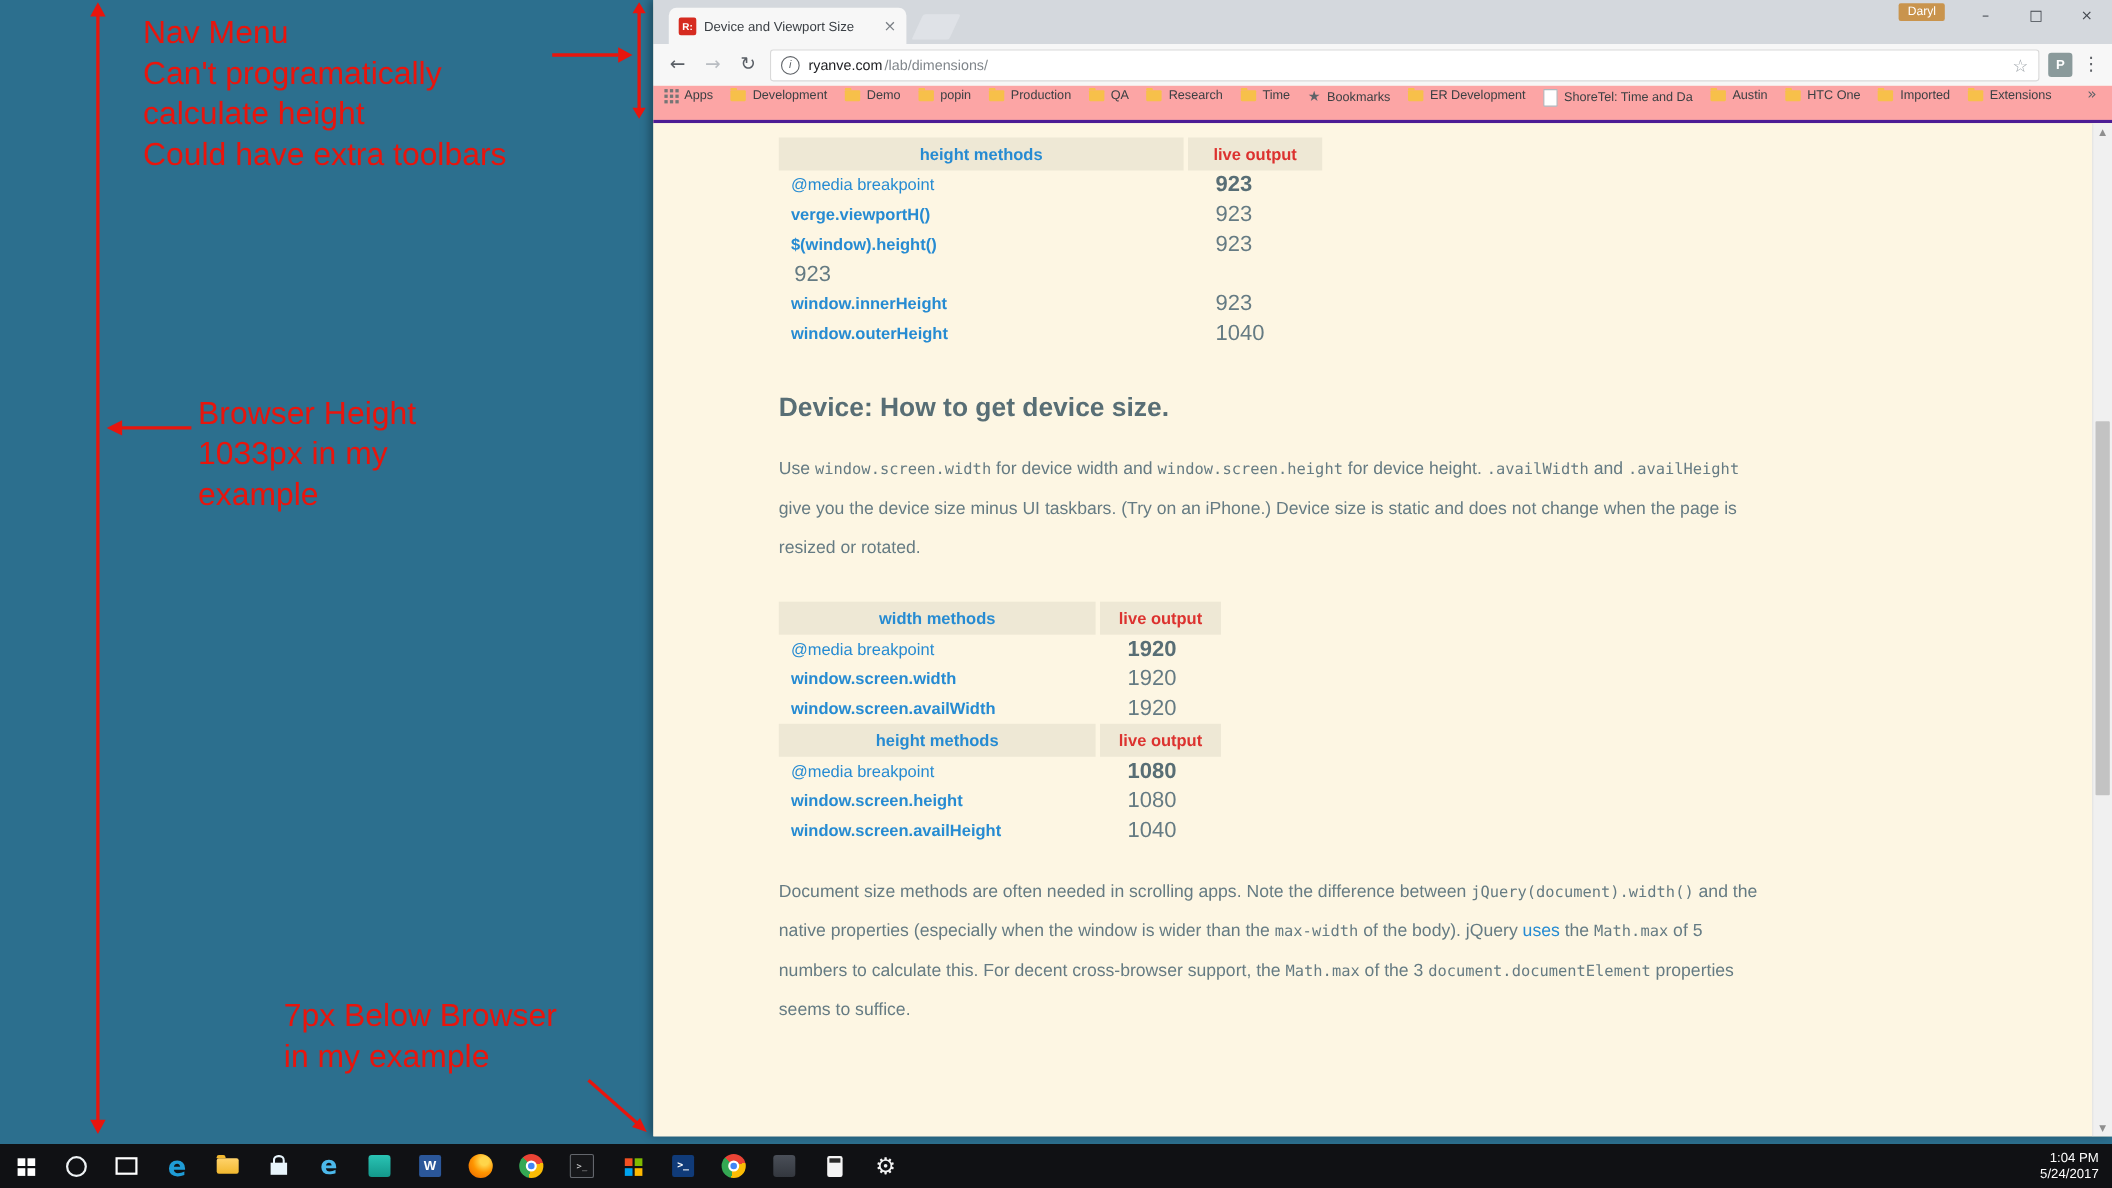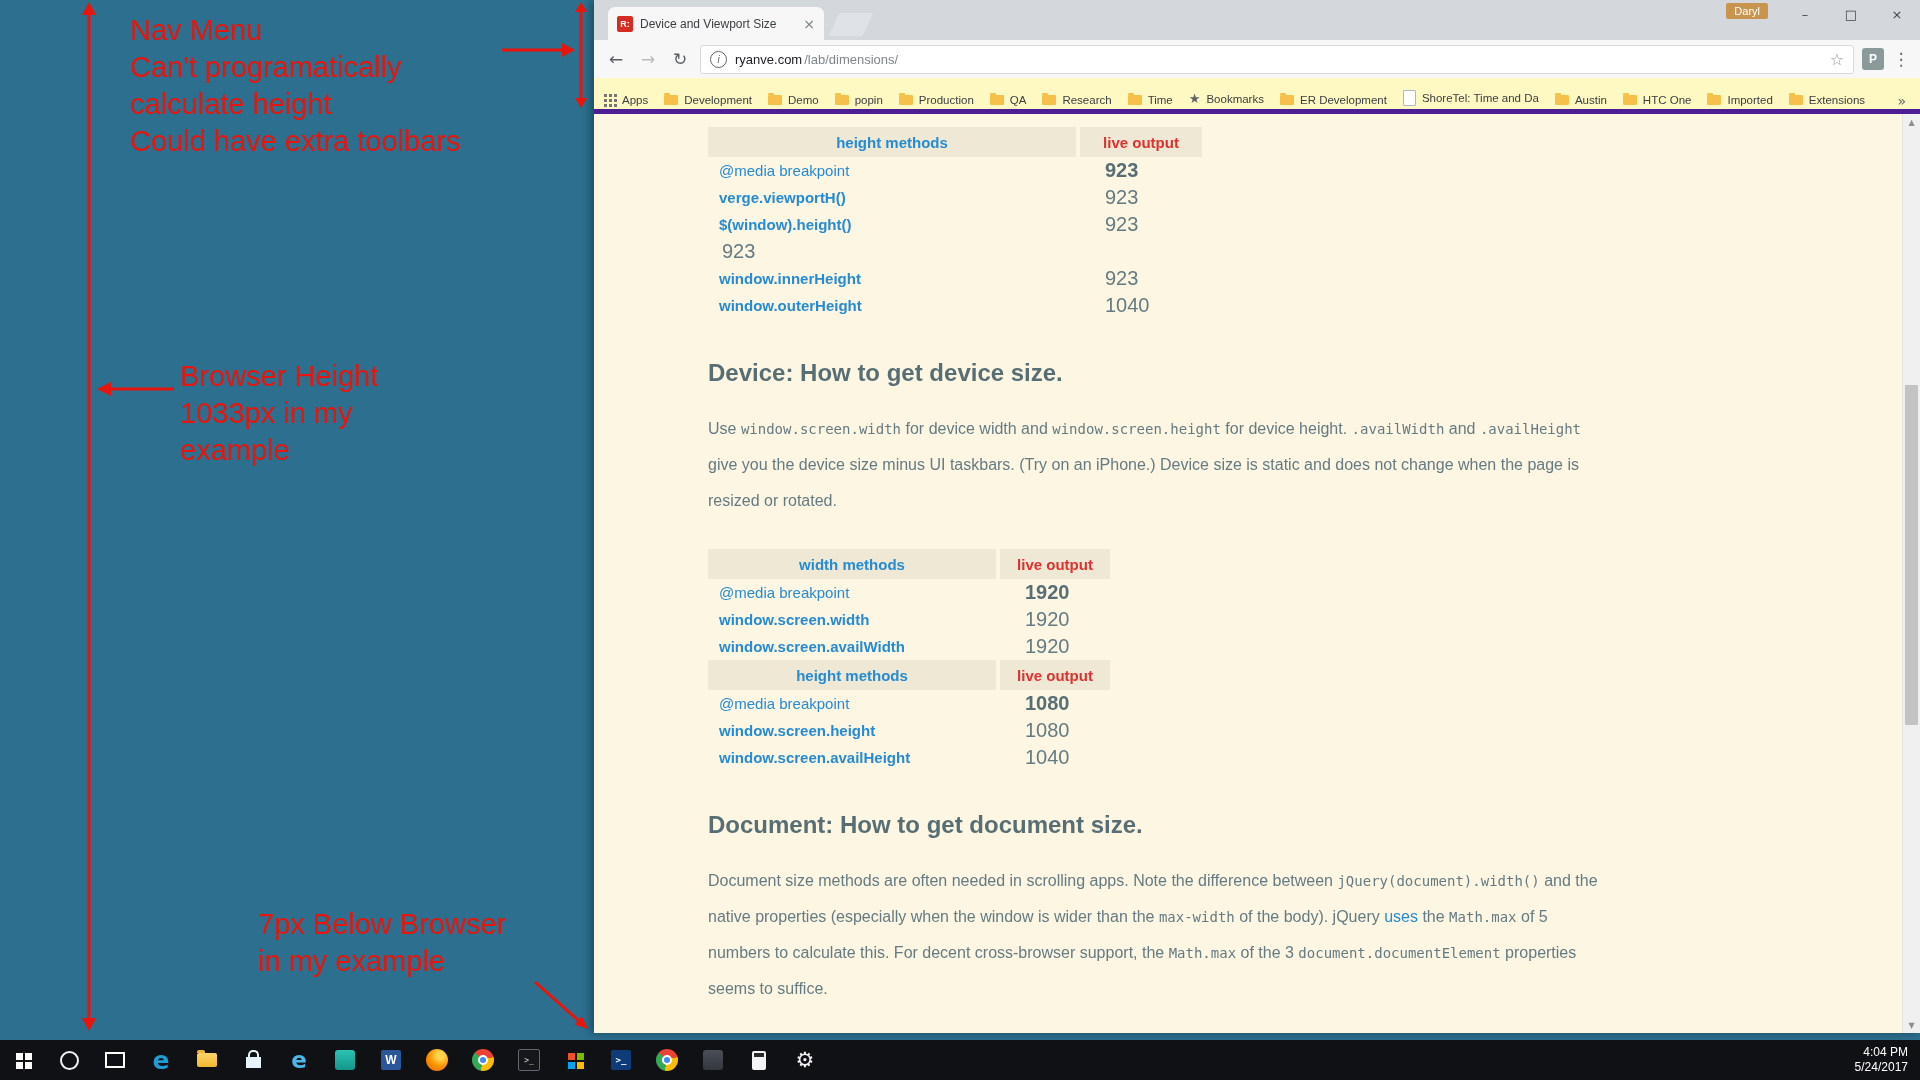--- a/index.html
+++ b/index.html
@@ -35,21 +35,21 @@
            display:flex;align-items:center;padding:0 9px;gap:8px}
   .info-ic{width:15px;height:15px;border:1.5px solid #5f6368;border-radius:50%;color:#5f6368;
            font-size:10px;font-style:italic;display:flex;align-items:center;justify-content:center;flex:0 0 15px}
   .url-host{font-size:13px;color:#202124}
   .url-path{font-size:13px;color:#80868b}
   .star-ic{margin-left:auto;font-size:16px;color:#9aa0a6}
   .ext-badge{width:22px;height:22px;background:#8a9a9b;border-radius:3px;color:#fff;font-size:12px;
              font-weight:bold;display:flex;align-items:center;justify-content:center}
   .menu-ic{font-size:17px;color:#5f6368;width:18px;text-align:center}
 
-  .bookmarks{height:31px;background:#fef9c3;border-bottom:5px solid #4c1d95;display:flex;align-items:flex-end;
+  .bookmarks{height:31px;background:#fca5a5;border-bottom:3px solid #4c1d95;display:flex;align-items:flex-start;
              padding:0 8px;gap:2px;overflow:hidden;flex:0 0 31px}
   .bm{display:flex;align-items:center;gap:6px;padding:3px 7px;font-size:11.5px;color:#3c4043;white-space:nowrap}
   .folder-ic{width:14px;height:10px;background:#f7c04a;border-radius:1px;position:relative;flex:0 0 14px}
   .folder-ic::before{content:"";position:absolute;top:-2px;left:0;width:6px;height:2px;background:#f7c04a;
                      border-radius:1px 1px 0 0}
   .grid-ic{width:3px;height:3px;background:#757575;margin:-5px 9px 5px -5px;
            box-shadow:5px 0 #757575,10px 0 #757575,0 5px #757575,5px 5px #757575,10px 5px #757575,
                       0 10px #757575,5px 10px #757575,10px 10px #757575}
   .page-ic{width:11px;height:14px;background:#fff;border:1px solid #b0b7bd;border-radius:1px;flex:0 0 11px}
   .bm-star{font-size:13px;color:#5f6368}
@@ -362,21 +362,20 @@
       <div class="srow">
         <div class="cell method">
             <span class="m-link">window.screen.availHeight</span>
           </div>
         <div class="cell value">
             <span class="v">1040</span>
           </div>
       </div>
     </div>
 
-    <h2 class="sol-h2">Document: How to get document size.</h2>
 
     <p class="para"><span>Document size methods are often needed in scrolling apps. Note the difference between </span><span class="code">jQuery(document).width()</span><span> and the native properties (especially when the window is wider than the </span><span class="code">max-width</span><span> of the body). jQuery </span><span class="plink">uses</span><span> the </span><span class="code">Math.max</span><span> of 5 numbers to calculate this. For decent cross-browser support, the </span><span class="code">Math.max</span><span> of the 3 </span><span class="code">document.documentElement</span><span> properties seems to suffice.</span></p>
 
     <div class="scrollbar">
       <div class="sb-arrow sb-up dj">▲</div>
       <div class="sb-thumb"></div>
       <div class="sb-arrow sb-down dj">▼</div>
     </div>
   </div>
 </div>
@@ -430,16 +429,16 @@
   <div class="tb-btn">
       <span class="ic-darkapp"></span>
     </div>
   <div class="tb-btn">
       <span class="ic-calc"></span>
     </div>
   <div class="tb-btn">
       <span class="ic-gear dj">⚙</span>
     </div>
   <div class="clock">
-    <div>4:04 PM</div>
+    <div>1:04 PM</div>
     <div>5/24/2017</div>
   </div>
 </div>
 
 </body></html>

